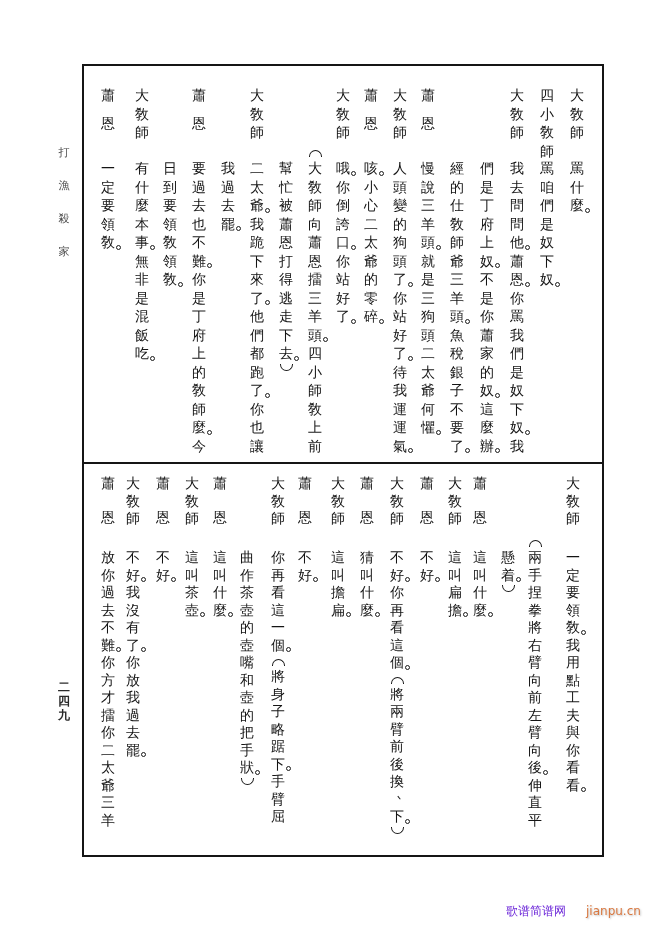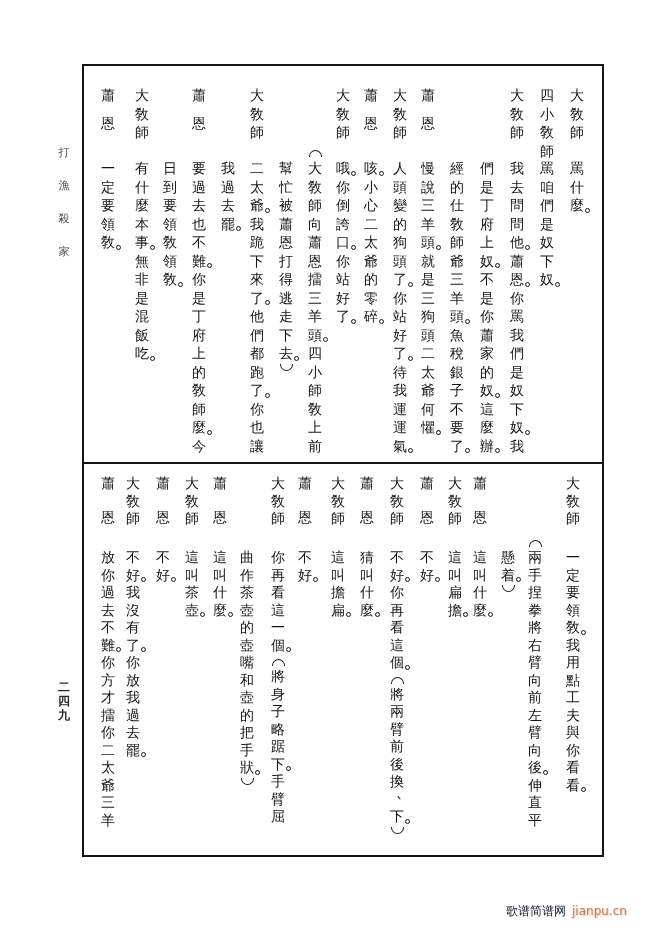--- a/index.html
+++ b/index.html
@@ -53,22 +53,22 @@
 
     .vtitle { position: absolute; left: 55px; top: 136px; width: 18px; --tp: 33px; color: #4a4a4a; }
     .vtitle .ch { font-size: 11px !important; }
     .vpage { position: absolute; left: 55px; top: 680px; width: 18px; --tp: 14px; color: #2a2a2a; }
     .vpage .ch { font-size: 12px !important; font-weight: bold; }
 
     .watermark {
       position: absolute; left: 506px; top: 903px; font-size: 12px; white-space: nowrap;
       font-family: "DejaVu Sans", "Liberation Sans", sans-serif;
     }
-    .watermark .cn { color: #0f172a; font-family: Liberation Serif, serif; }
-    .watermark .en { color: #d9773f; margin-left: 6px; text-shadow: 1px 1px 2px rgba(0,0,0,0.25); }
+    .watermark .cn { color: #6d28d9; font-family: Liberation Serif, serif; }
+    .watermark .en { color: #d9773f; margin-left: 20px; text-shadow: 1px 1px 2px rgba(0,0,0,0.25); }
   </style>
 </head>
 <body>
 
 <div class="vtitle" data-vertical="text">
     <span class="ch">打</span>
     <span class="ch">漁</span>
     <span class="ch">殺</span>
     <span class="ch">家</span>
   </div>

